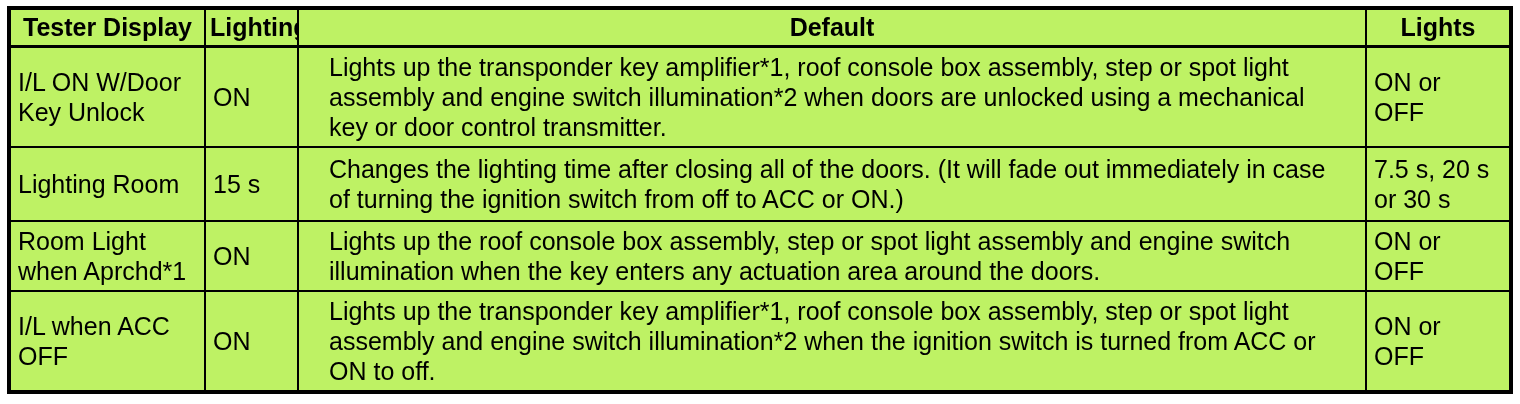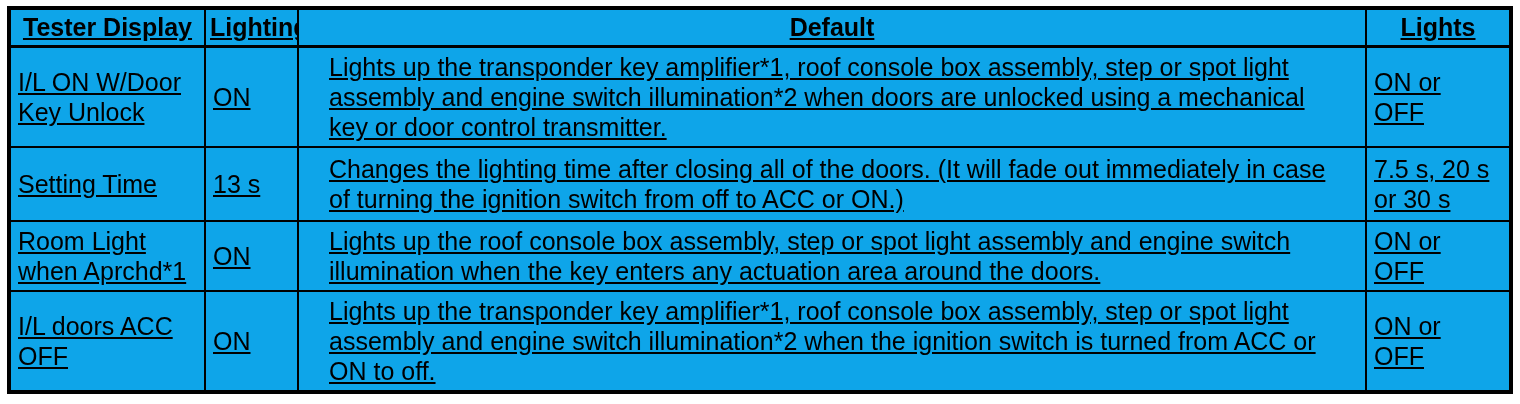--- a/index.html
+++ b/index.html
@@ -11,23 +11,22 @@
     font-family: "Liberation Sans", "DejaVu Sans", sans-serif;
     color: #000000;
     overflow: hidden;
   }
 
   .settings-table {
     border-collapse: collapse;
     table-layout: fixed;
     width: 1502px;
     margin: 6px 7px 0 7px;
-    background: #0ea5e9;
+    background: #bef264;
     border: 4px solid #000000;
-    text-decoration: underline;
   }
 
   .settings-table th,
   .settings-table td {
     border: 2px solid #000000;
     vertical-align: middle;
     font-size: 25px;
     line-height: 30px;
     color: #000000;
     overflow: hidden;
@@ -80,41 +79,41 @@
           <div class="cellwrap">I/L ON W/Door Key Unlock</div>
         </td>
       <td class="col-default">ON</td>
       <td class="col-contents">Lights up the transponder key amplifier*1, roof console box assembly, step or spot light assembly and engine switch illumination*2 when doors are unlocked using a mechanical key or door control transmitter.</td>
       <td class="col-setting">
           <div class="cellwrap">ON or OFF</div>
         </td>
     </tr>
     <tr class="row-2">
       <td class="col-tester">
-          <div class="cellwrap">Setting Time</div>
+          <div class="cellwrap">Lighting Room</div>
         </td>
-      <td class="col-default">13 s</td>
+      <td class="col-default">15 s</td>
       <td class="col-contents">Changes the lighting time after closing all of the doors. (It will fade out immediately in case of turning the ignition switch from off to ACC or ON.)</td>
       <td class="col-setting">
           <div class="cellwrap">7.5 s, 20 s or 30 s</div>
         </td>
     </tr>
     <tr class="row-3">
       <td class="col-tester">
           <div class="cellwrap">Room Light when Aprchd*1</div>
         </td>
       <td class="col-default">ON</td>
       <td class="col-contents">Lights up the roof console box assembly, step or spot light assembly and engine switch illumination when the key enters any actuation area around the doors.</td>
       <td class="col-setting">
           <div class="cellwrap">ON or OFF</div>
         </td>
     </tr>
     <tr class="row-4">
       <td class="col-tester">
-          <div class="cellwrap">I/L doors ACC OFF</div>
+          <div class="cellwrap">I/L when ACC OFF</div>
         </td>
       <td class="col-default">ON</td>
       <td class="col-contents">Lights up the transponder key amplifier*1, roof console box assembly, step or spot light assembly and engine switch illumination*2 when the ignition switch is turned from ACC or ON to off.</td>
       <td class="col-setting">
           <div class="cellwrap">ON or OFF</div>
         </td>
     </tr>
   </tbody>
 </table>
 

